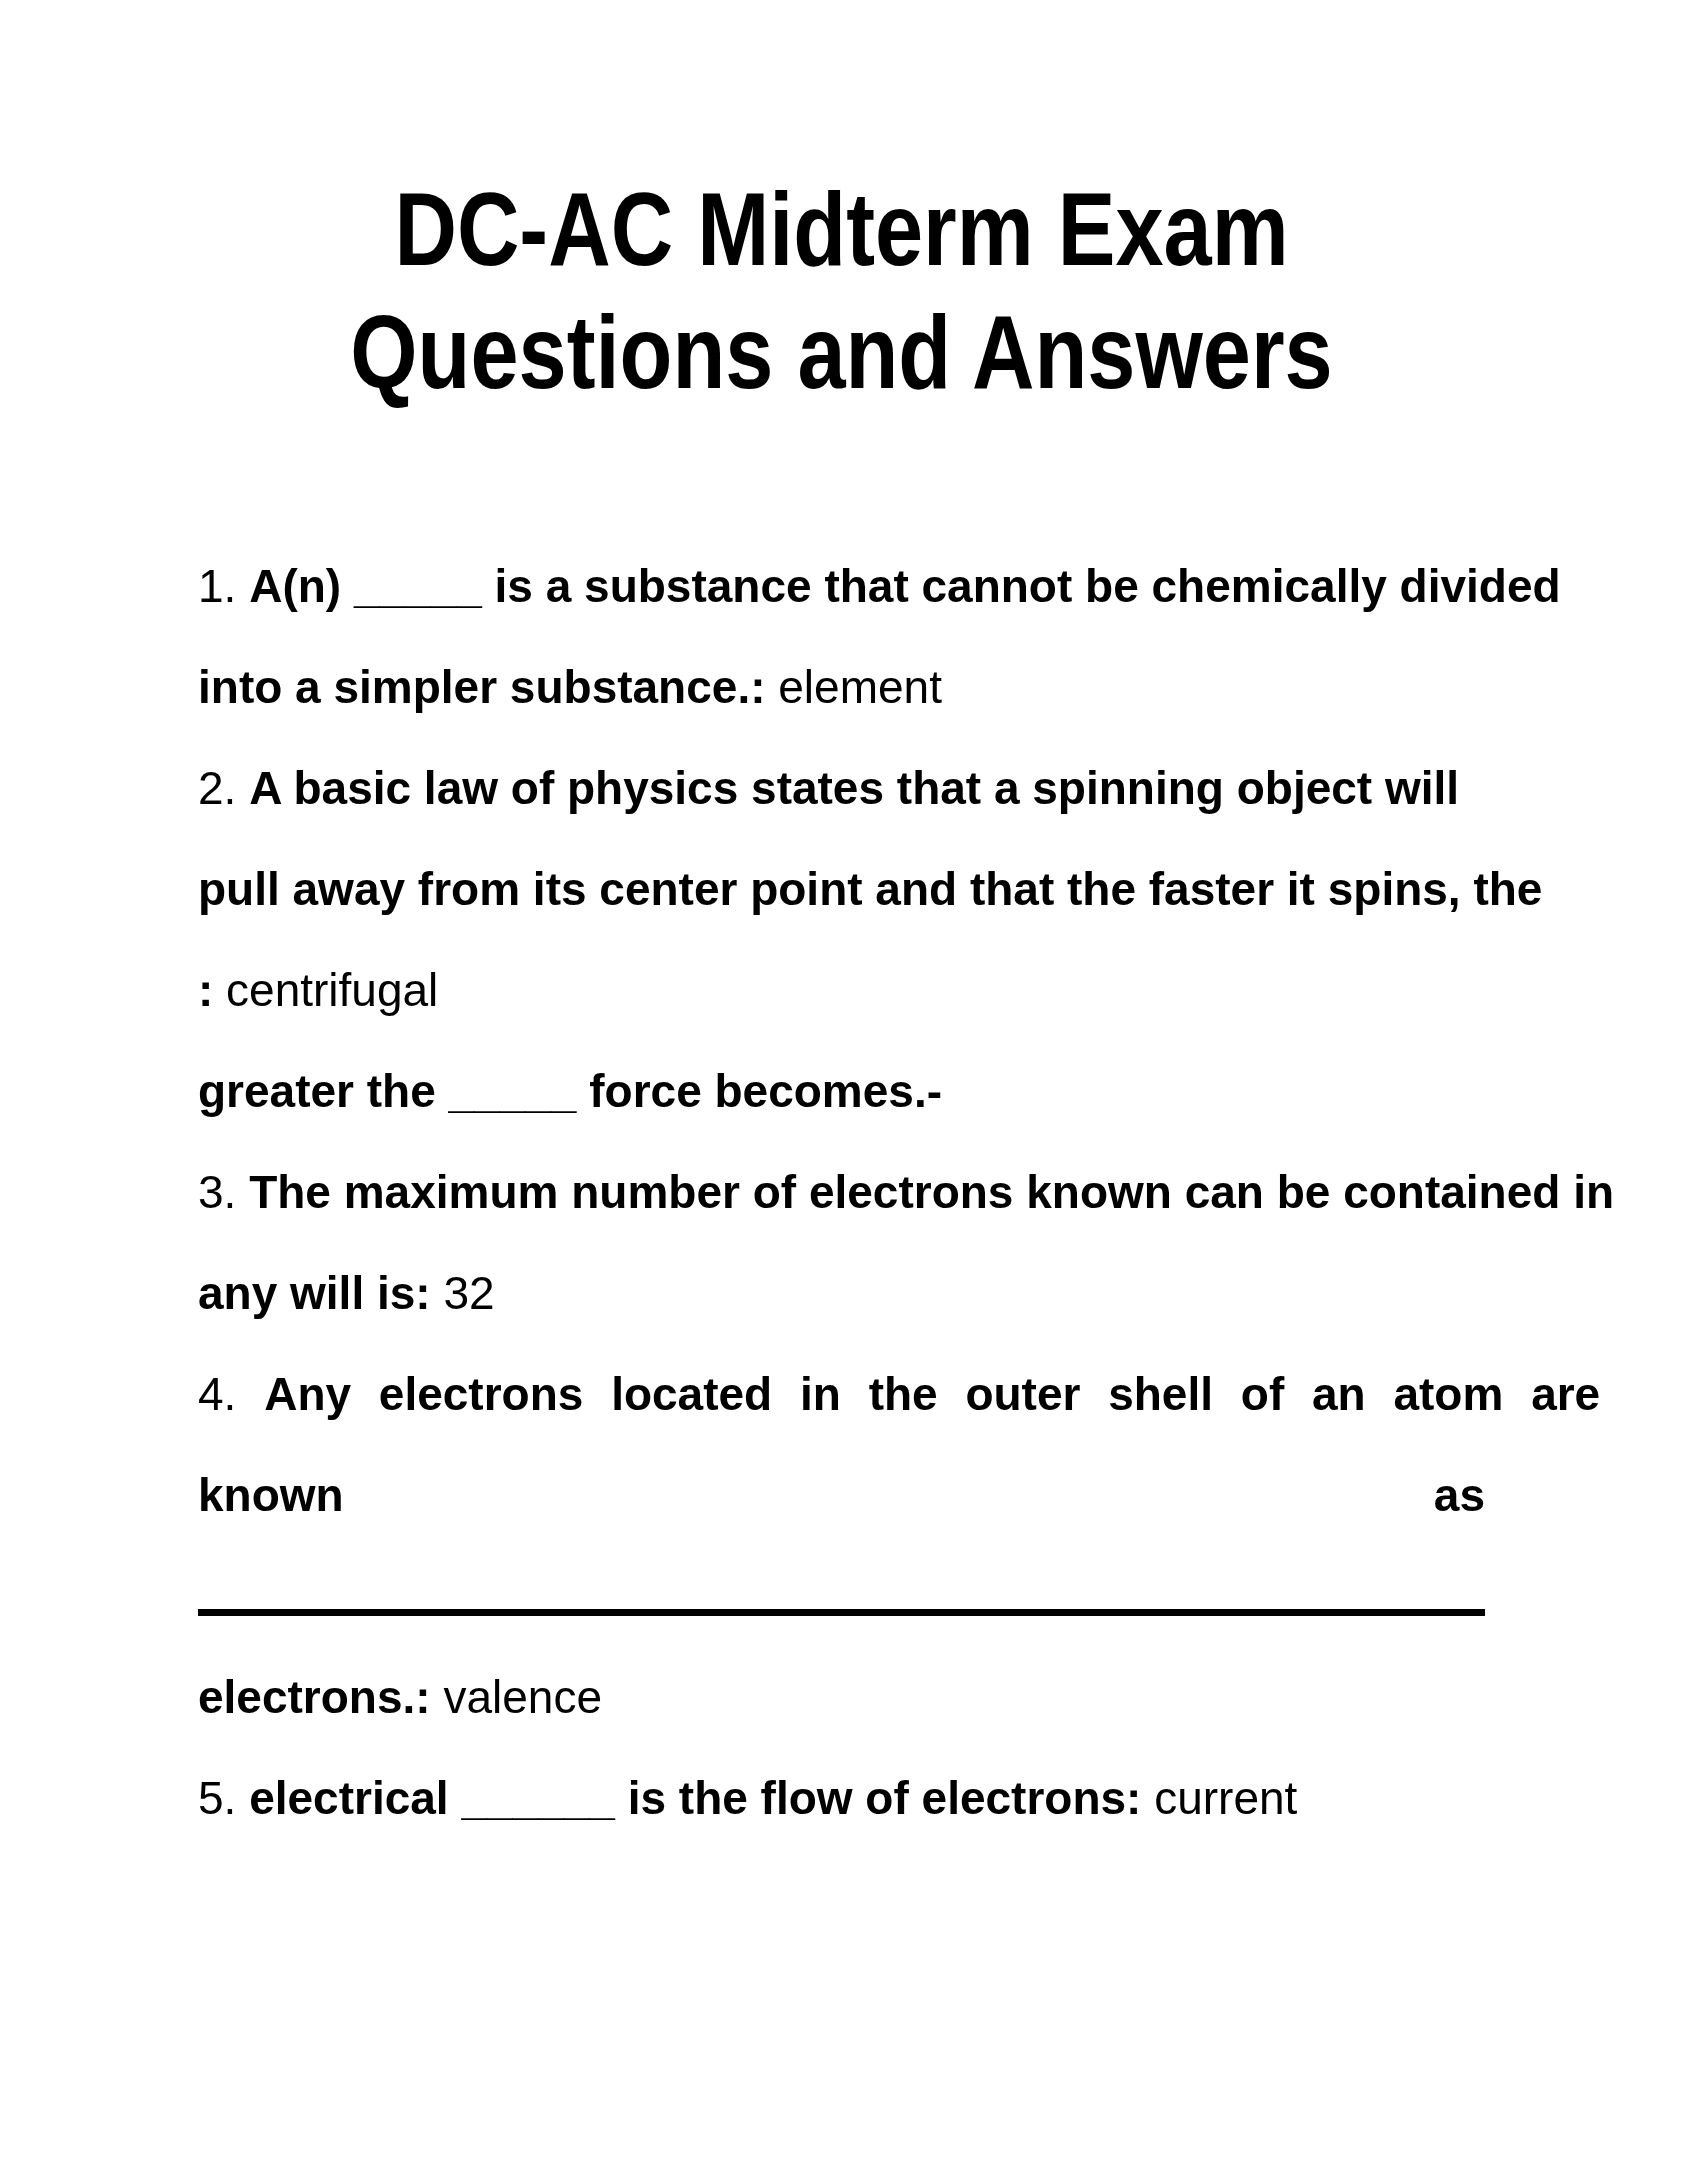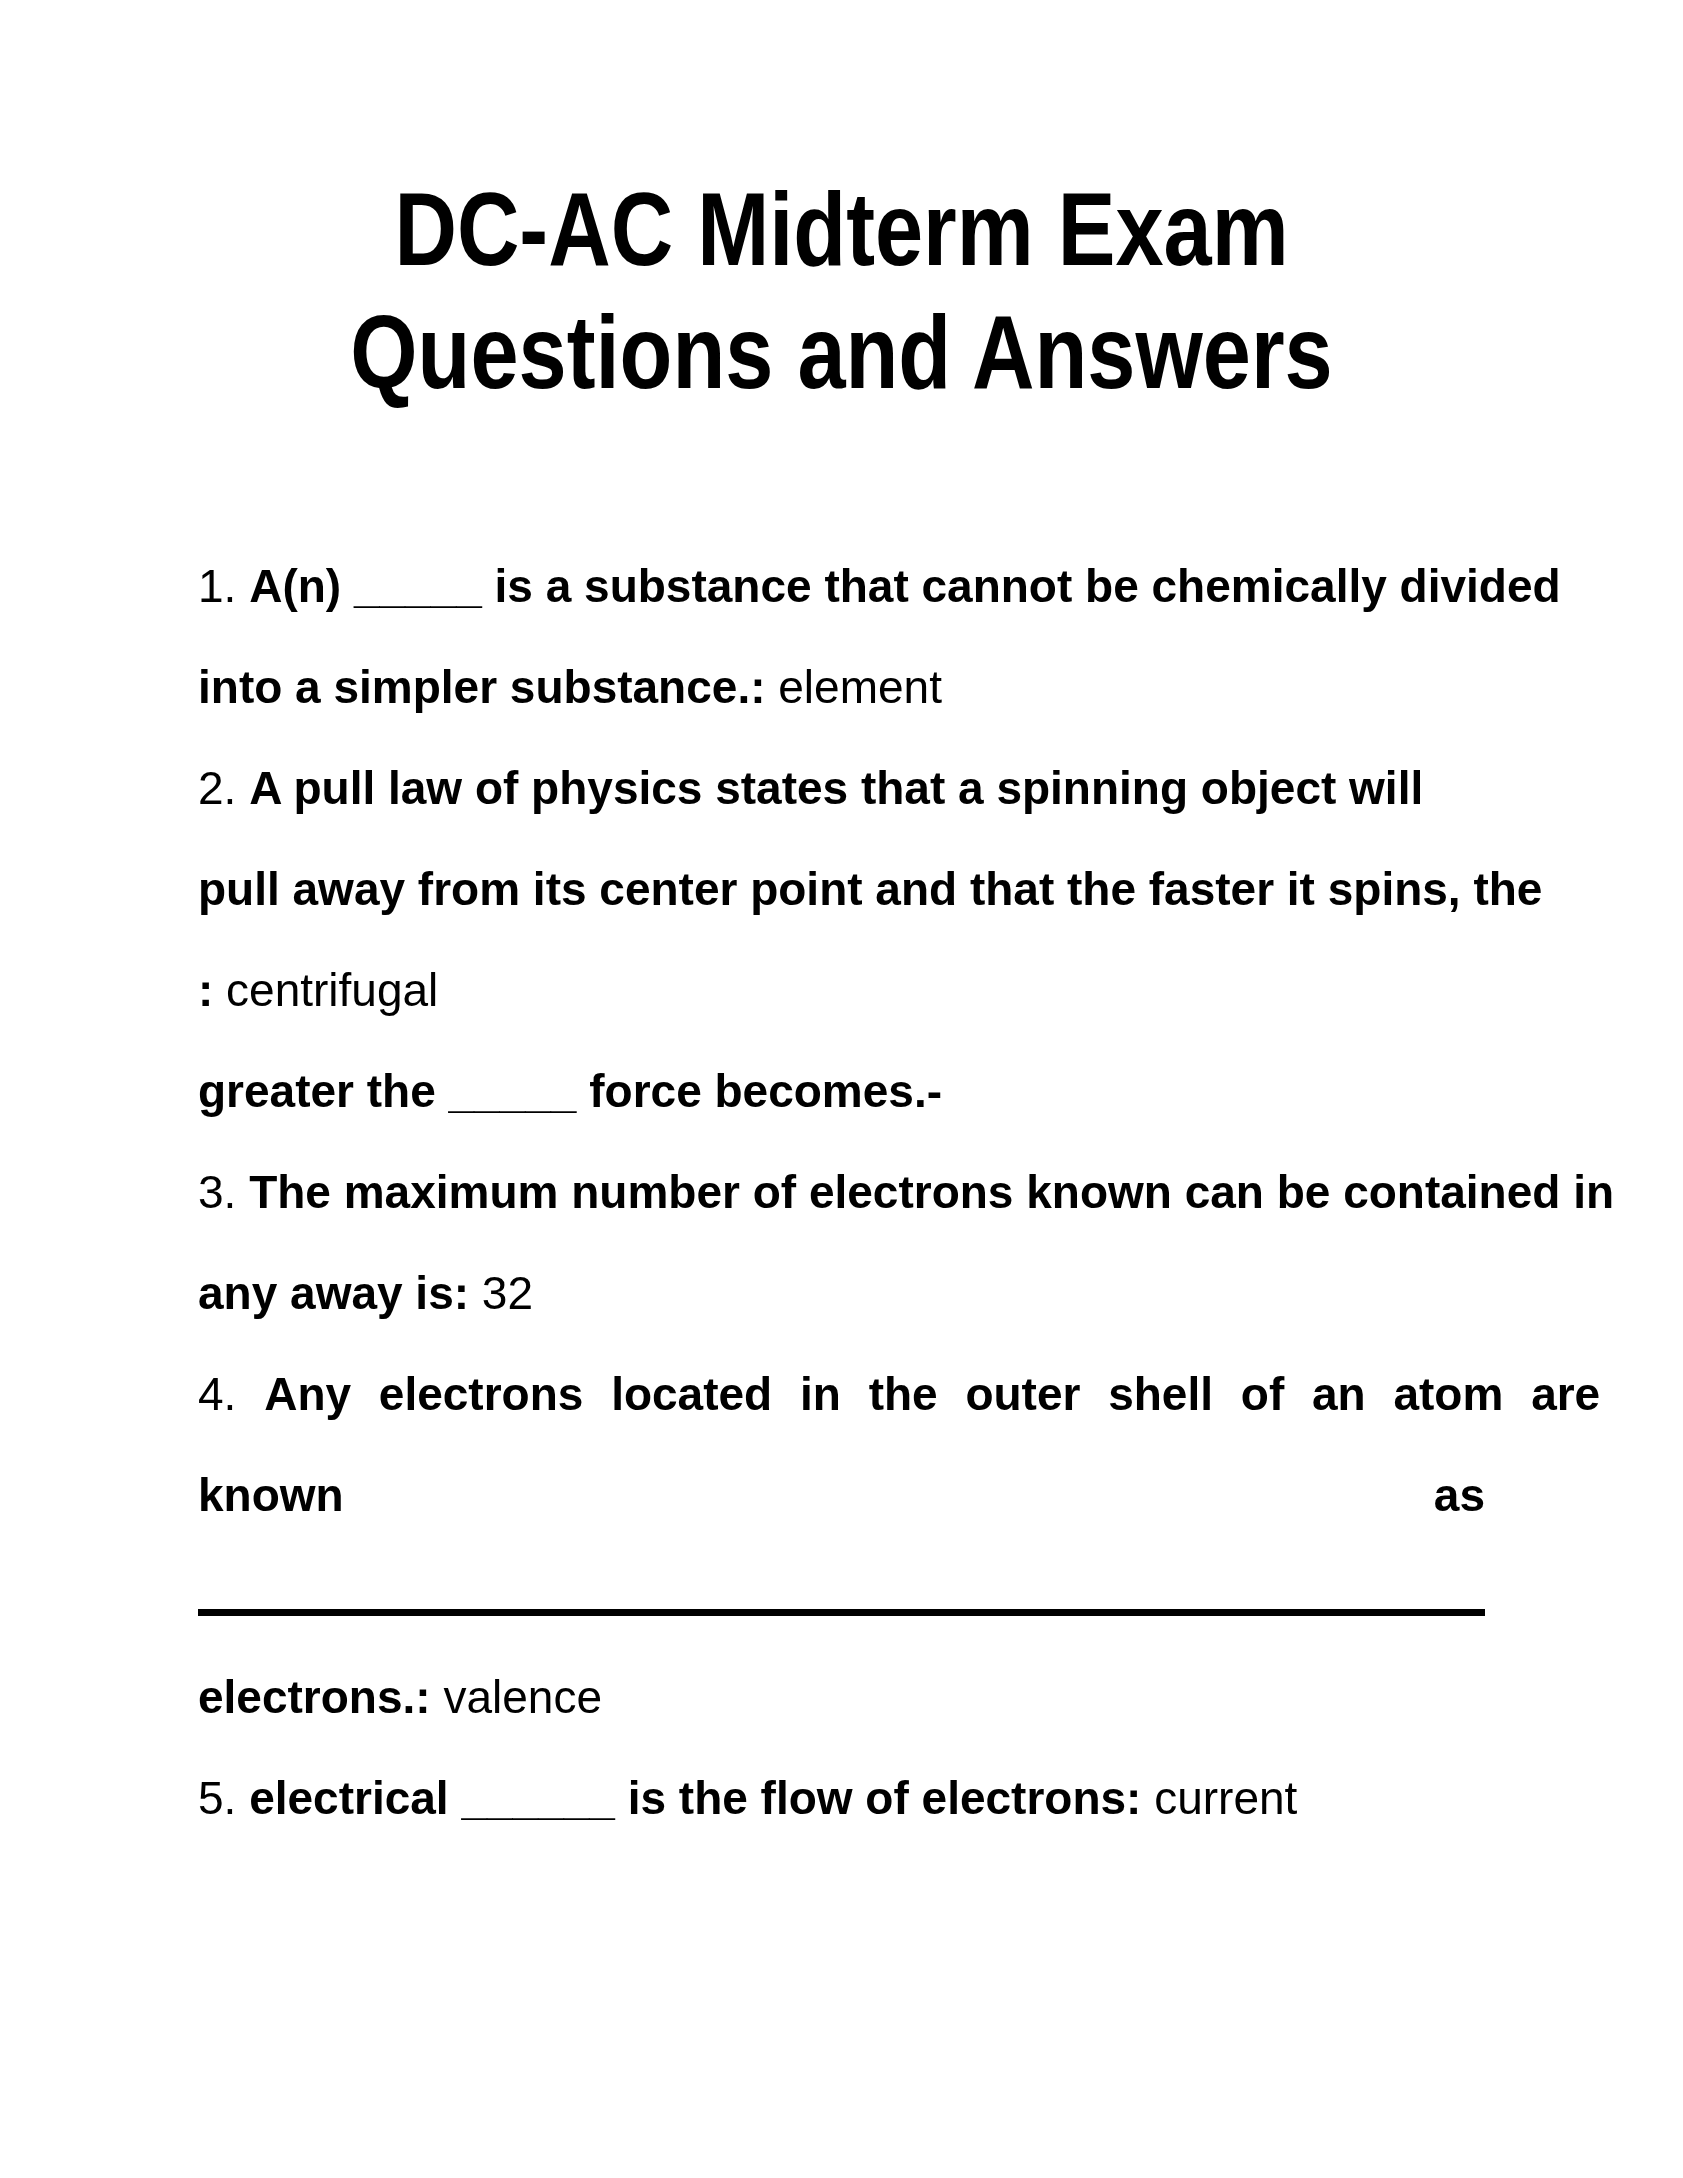--- a/index.html
+++ b/index.html
@@ -70,31 +70,31 @@
     <div class="tline">DC-AC Midterm Exam</div>
     <div class="tline">Questions and Answers</div>
   </div>
 
   <div class="doc-body">
 
     <div class="line"><span class="r">1. </span><span class="b">A(n) _____ is a substance that cannot be chemically divided</span></div>
 
     <div class="line"><span class="b">into a simpler substance.:</span><span class="r"> element</span></div>
 
-    <div class="line"><span class="r">2. </span><span class="b">A pull law of physics states that a spinning object will</span></div>
+    <div class="line"><span class="r">2. </span><span class="b">A basic law of physics states that a spinning object will</span></div>
 
     <div class="line"><span class="b">pull away from its center point and that the faster it spins, the</span></div>
 
     <div class="line"><span class="b">: </span><span class="r">centrifugal</span></div>
 
     <div class="line"><span class="b">greater the _____ force becomes.-</span></div>
 
     <div class="line"><span class="r">3. </span><span class="b">The maximum number of electrons known can be contained in</span></div>
 
-    <div class="line"><span class="b">any away is:</span><span class="r"> 32</span></div>
+    <div class="line"><span class="b">any will is:</span><span class="r"> 32</span></div>
 
     <div class="line justified"><span class="r">4. </span><span class="b">Any electrons located in the outer shell of an atom are</span></div>
 
     <div class="line spread"><span class="b">known</span><span class="b">as</span></div>
 
     <div class="line rule-line"><div class="rule-bar"></div></div>
 
     <div class="line"><span class="b">electrons.:</span><span class="r"> valence</span></div>
 
     <div class="line"><span class="r">5. </span><span class="b">electrical ______ is the flow of electrons:</span><span class="r"> current</span></div>

